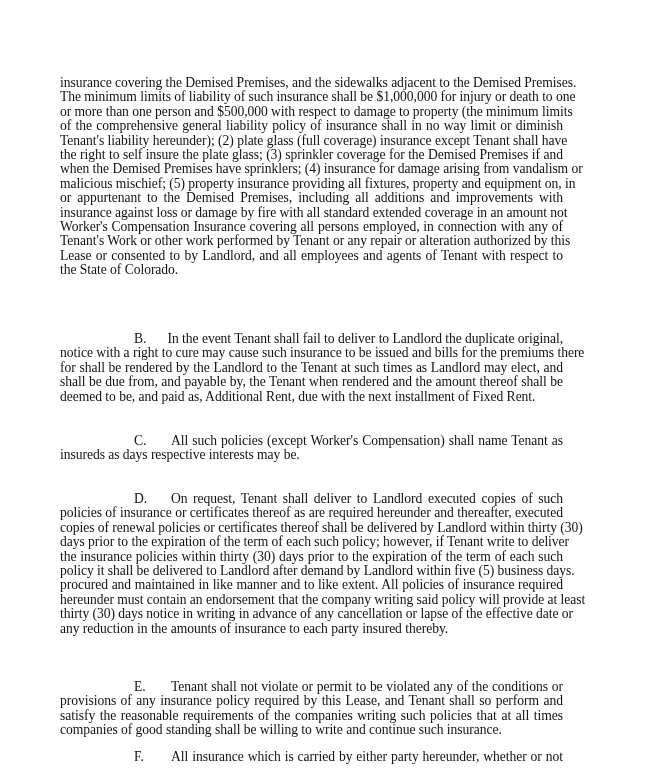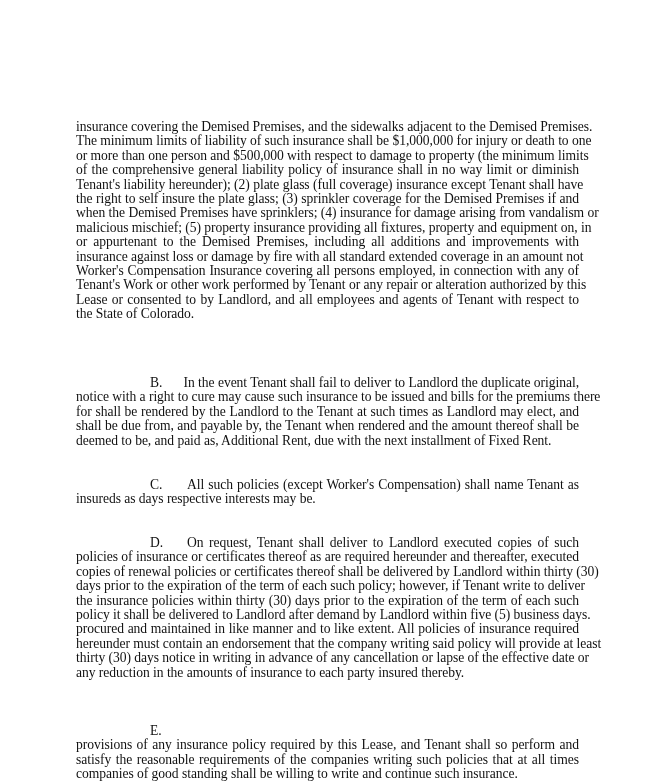--- a/index.html
+++ b/index.html
@@ -17,23 +17,22 @@
   }
   .page {
     position: absolute;
     left: 0; top: 0;
     width: 655px;
     height: 782px;
     background: #ffffff;
   }
   .block {
     position: absolute;
-    left: 76px;
+    left: 60px;
     width: 503px;
-    margin-top: 44px;
   }
   .line {
     display: block;
     height: 14.4px;
     line-height: 14.4px;
     font-size: 13.6px;
     white-space: nowrap;
     text-align: justify;
     text-align-last: justify;
     letter-spacing: -0.05px;
@@ -113,20 +112,21 @@
     <span class="line">policy it shall be delivered to Landlord after demand by Landlord within five (5) business days.</span>
     <span class="line">procured and maintained in like manner and to like extent.  All policies of insurance required</span>
     <span class="line">hereunder must contain an endorsement that the company writing said policy will provide at least</span>
     <span class="line">thirty (30) days notice in writing in advance of any cancellation or lapse of the effective date or</span>
     <span class="line last">any reduction in the amounts of insurance to each party insured thereby.</span>
   </div>
 
   <div class="block" style="top:680px;">
     <div class="first-line">
       <span class="label">E.</span>
+      <span class="text">Tenant shall not violate or permit to be violated any of the conditions or</span>
     </div>
     <span class="line">provisions of any insurance policy required by this Lease, and Tenant shall so perform and</span>
     <span class="line">satisfy the reasonable requirements of the companies writing such policies that at all times</span>
     <span class="line last">companies of good standing shall be willing to write and continue such insurance.</span>
   </div>
 
   <div class="block" style="top:750px;">
     <div class="first-line">
       <span class="label">F.</span>
       <span class="text">All insurance which is carried by either party hereunder, whether or not</span>

